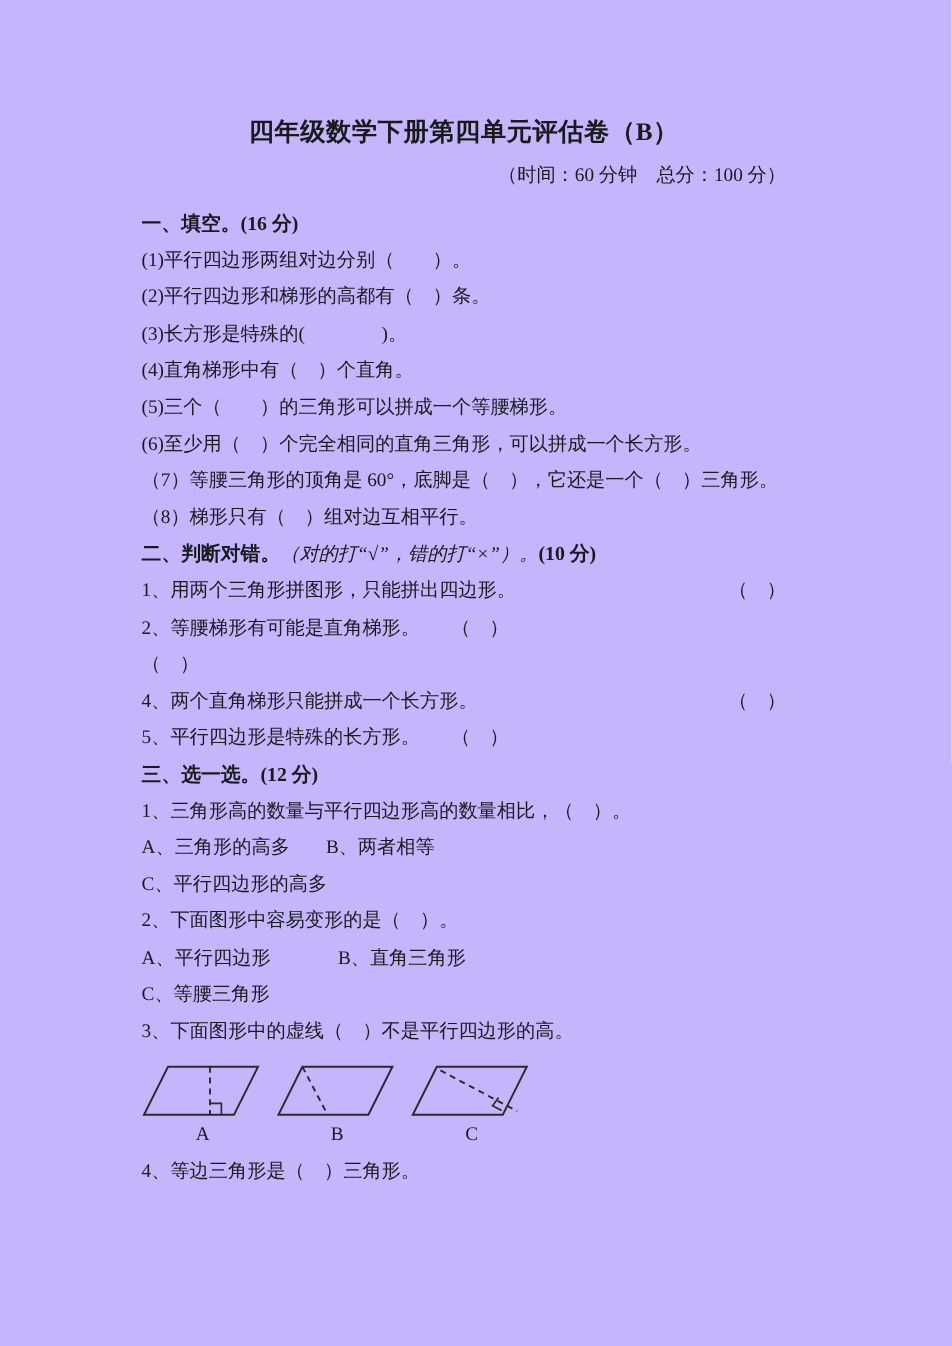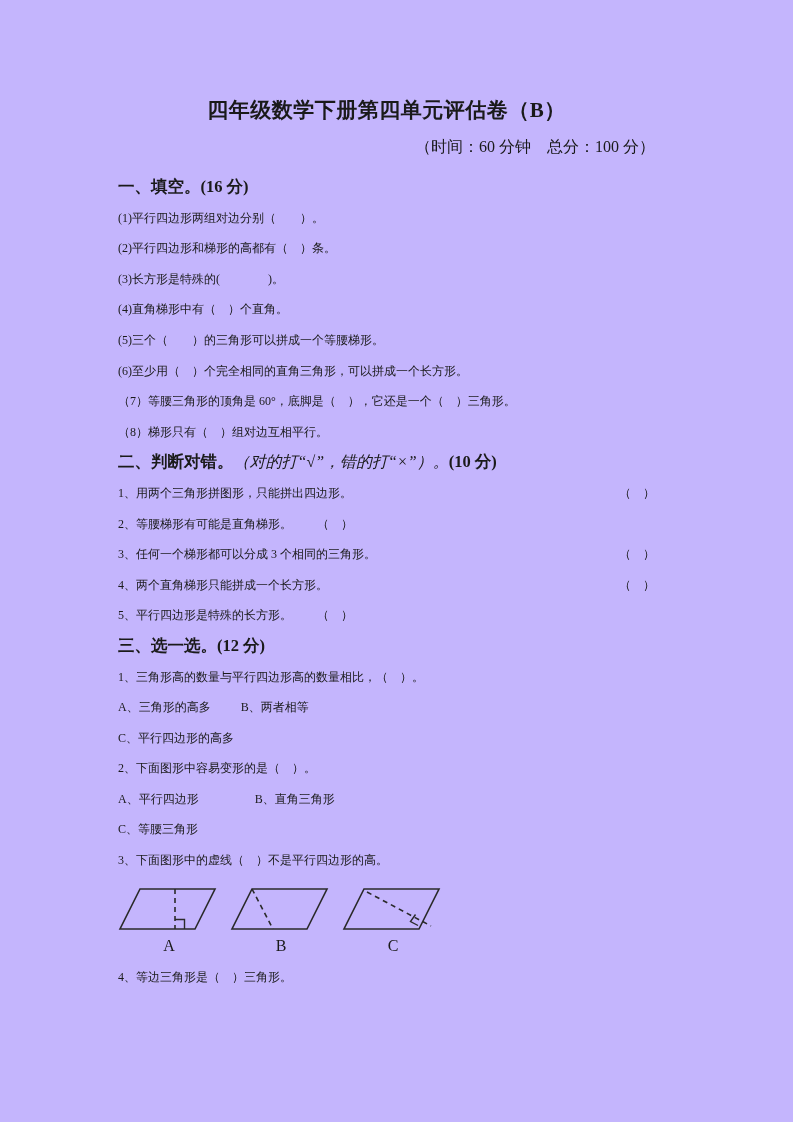--- a/index.html
+++ b/index.html
@@ -29,21 +29,21 @@
   }
   .doc-subtitle {
     text-align: right;
     font-size: 16px;
     line-height: 26px;
     margin-top: 8px;
     margin-bottom: 12px;
     white-space: nowrap;
   }
   .line {
-    font-size: 12px;
+    font-size: 16px;
     height: 30.6px;
     line-height: 30.6px;
     white-space: nowrap;
   }
   .sec-heading { font-weight: bold; font-size: 16.5px; }
   .sec-heading .note { font-weight: normal; font-size: 16px; font-style: italic; }
   .judge-right { display: flex; justify-content: space-between; align-items: flex-end; }
   .inline-paren { margin-left: 22px; }
   .opt-gap-sm { margin-right: 30px; text-align: right; }
   .opt-gap-md { margin-right: 56px; }
@@ -90,21 +90,20 @@
     </div>
     <div class="line judge-right">
       <span>1、用两个三角形拼图形，只能拼出四边形。</span>
       <span>（　）</span>
     </div>
     <div class="line">
       <span>2、等腰梯形有可能是直角梯形。</span>
       <span class="inline-paren">（　）</span>
     </div>
     <div class="line judge-right">
-      <span>3、任何一个梯形都可以分成 3 个相同的三角形。</span>
       <span>（　）</span>
     </div>
     <div class="line judge-right">
       <span>4、两个直角梯形只能拼成一个长方形。</span>
       <span>（　）</span>
     </div>
     <div class="line">
       <span>5、平行四边形是特殊的长方形。</span>
       <span class="inline-paren">（　）</span>
     </div>

